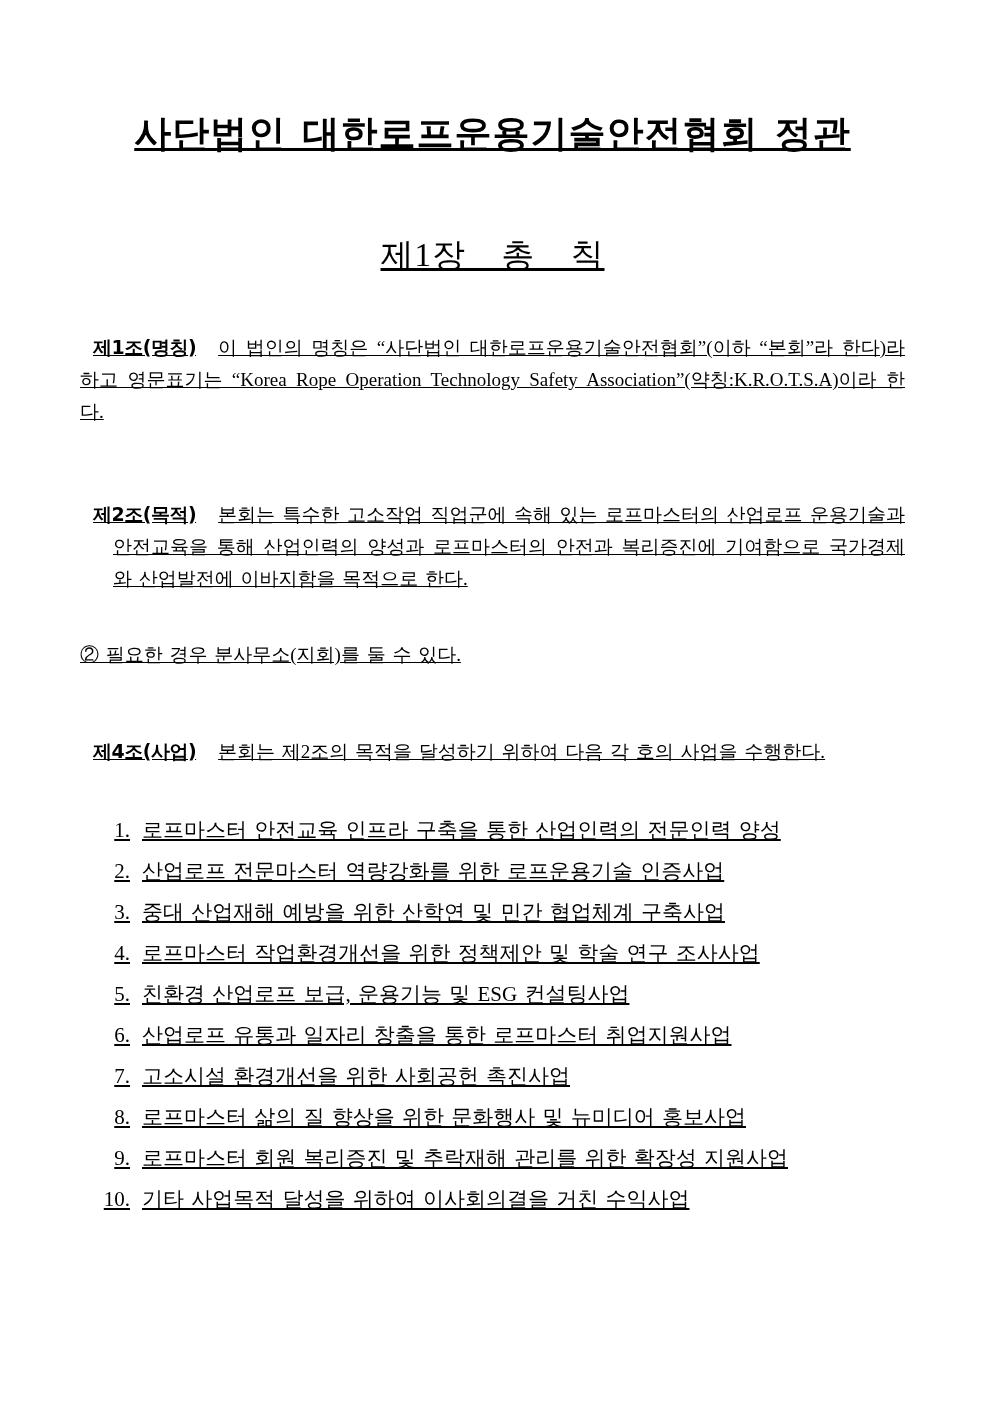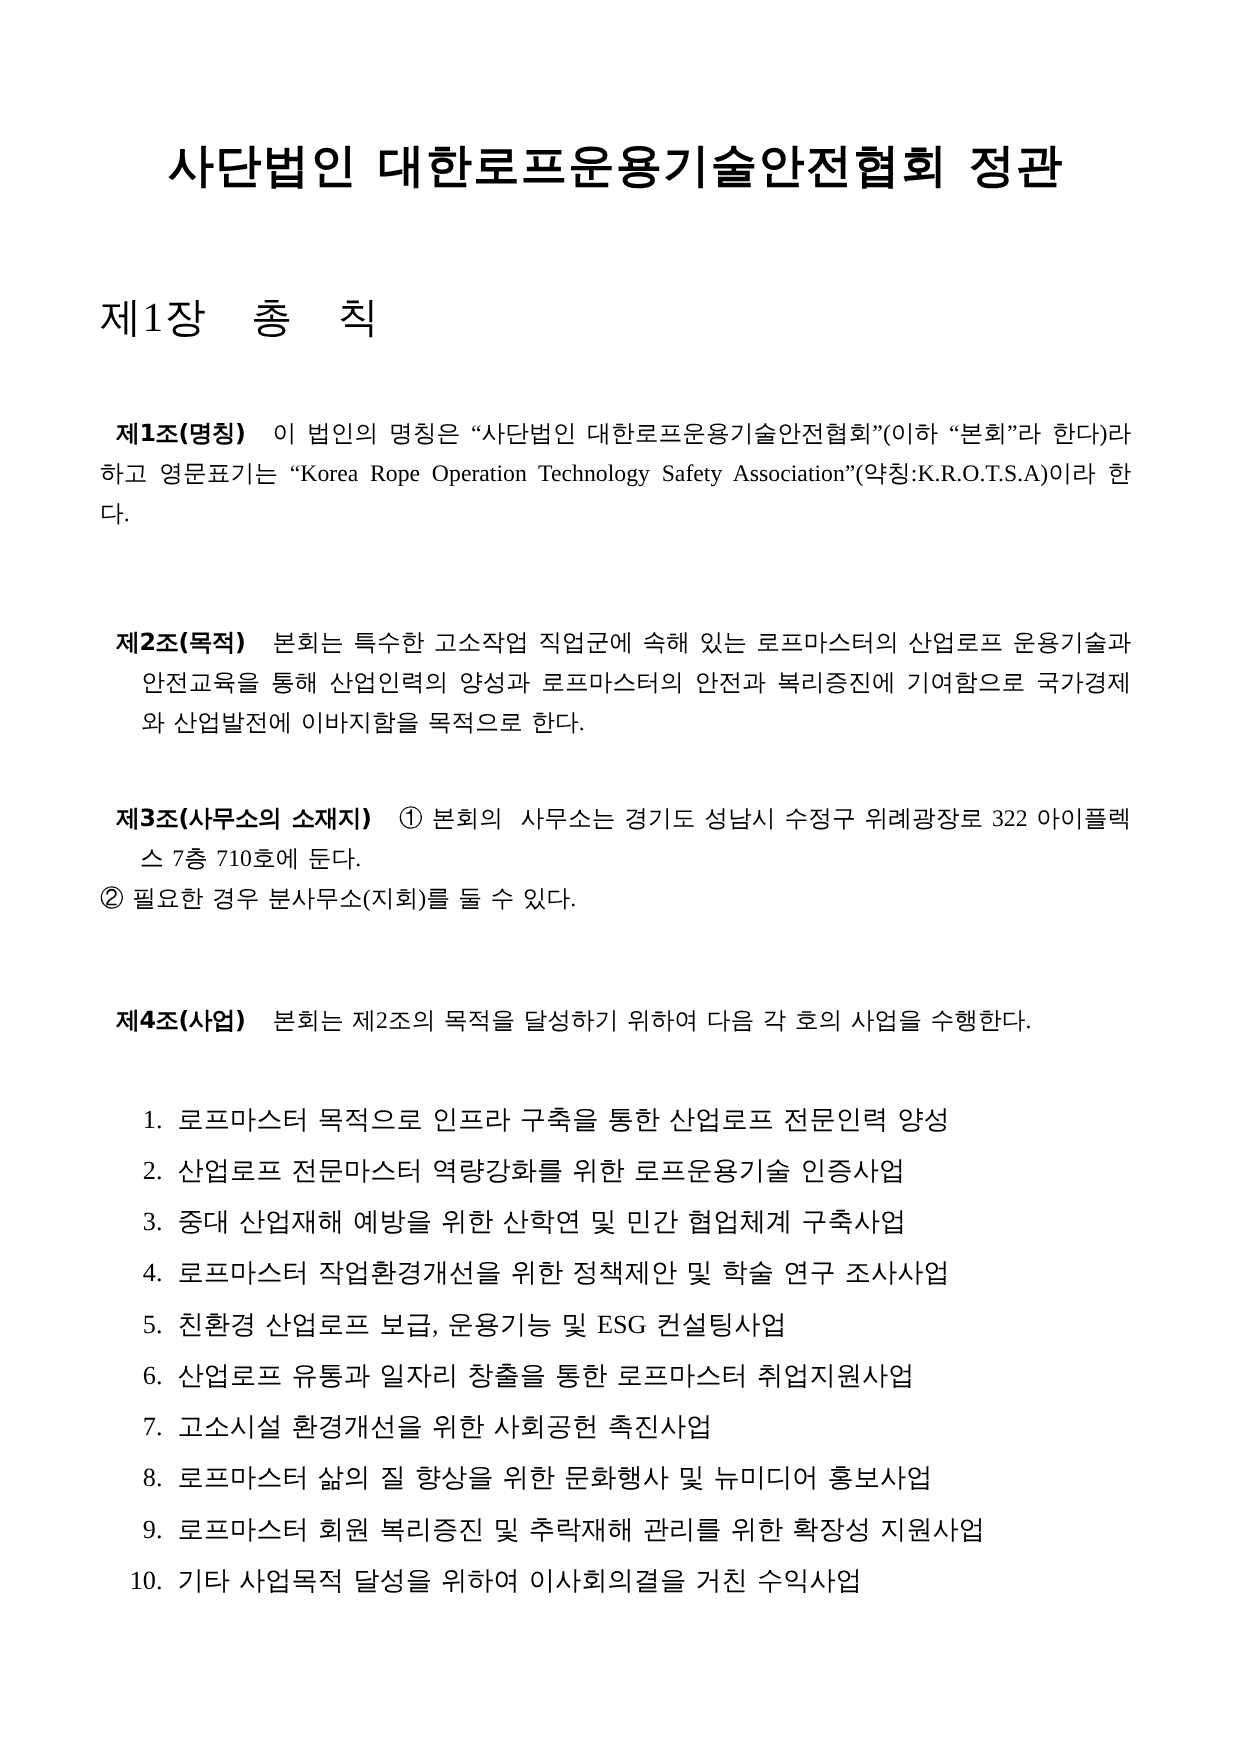--- a/index.html
+++ b/index.html
@@ -6,33 +6,35 @@
   .page {
     position: relative;
     width: 992px;
     height: 1353px;
     box-sizing: border-box;
     padding: 0 87px 0 80px;
     background: #ffffff;
     color: #000000;
     font-family: "Liberation Serif", "DejaVu Serif", serif;
     overflow: hidden;
+    text-decoration: underline;
   }
   .doc-title {
     margin: 0;
     padding-top: 110px;
     text-align: center;
     font-size: 37px;
     line-height: 1.3;
     font-weight: bold;
     letter-spacing: 1px;
     word-spacing: 6px;
   }
   .chapter-title {
     margin: 76px 0 0 0;
+    text-align: center;
     font-size: 33px;
     line-height: 1.3;
     font-weight: normal;
     word-spacing: 26px;
     letter-spacing: 1px;
   }
   .article {
     margin: 0;
     font-size: 19px;
     line-height: 32px;
@@ -77,30 +79,29 @@
 
   <h1 class="doc-title">사단법인 대한로프운용기술안전협회 정관</h1>
 
   <h2 class="chapter-title">제1장 총 칙</h2>
 
   <p class="article a1"><span class="art-label">제1조(명칭)</span><span>이 법인의 명칭은 “사단법인 대한로프운용기술안전협회”(이하 “본회”라 한다)라 하고 영문표기는 “Korea Rope Operation Technology Safety Association”(약칭:K.R.O.T.S.A)이라 한다.</span></p>
 
   <p class="article a2"><span class="art-label">제2조(목적)</span><span>본회는 특수한 고소작업 직업군에 속해 있는 로프마스터의 산업로프 운용기술과 안전교육을 통해 산업인력의 양성과 로프마스터의 안전과 복리증진에 기여함으로 국가경제와 산업발전에 이바지함을 목적으로 한다.</span></p>
 
   <div class="a3">
-    <p class="article a3-c1"><span class="art-label">제3조(사무소의 소재지)</span><span>① 본회의&nbsp; 사무소는 경기도 성남시 수정구 위례광장로 322 아이플렉스 7층 710호에 둔다.</span></p>
     <p class="article a3-c2"><span>② 필요한 경우 분사무소(지회)를 둘 수 있다.</span></p>
   </div>
 
   <p class="article a4"><span class="art-label">제4조(사업)</span><span>본회는 제2조의 목적을 달성하기 위하여 다음 각 호의 사업을 수행한다.</span></p>
 
   <ol class="biz-list">
     <li class="biz-item">
       <span class="biz-num">1.</span>
-      <span class="biz-text">로프마스터 목적으로 인프라 구축을 통한 산업로프 전문인력 양성</span>
+      <span class="biz-text">로프마스터 안전교육 인프라 구축을 통한 산업인력의 전문인력 양성</span>
     </li>
     <li class="biz-item">
       <span class="biz-num">2.</span>
       <span class="biz-text">산업로프 전문마스터 역량강화를 위한 로프운용기술 인증사업</span>
     </li>
     <li class="biz-item">
       <span class="biz-num">3.</span>
       <span class="biz-text">중대 산업재해 예방을 위한 산학연 및 민간 협업체계 구축사업</span>
     </li>
     <li class="biz-item">

